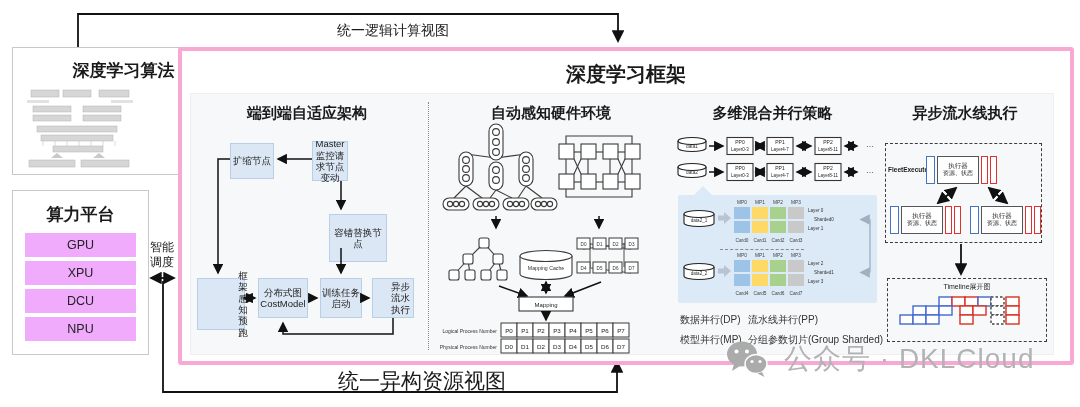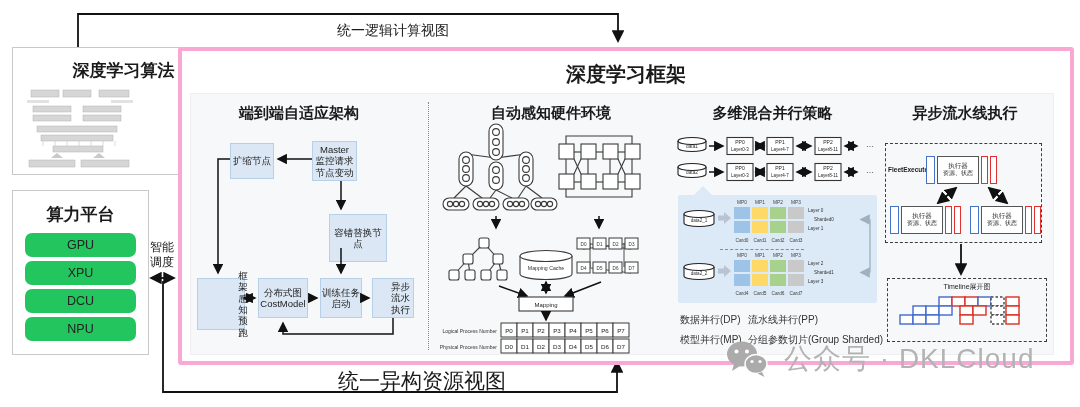--- a/index.html
+++ b/index.html
@@ -1,21 +1,21 @@
 <!DOCTYPE html>
 <html><head>
 <meta charset="utf-8">
 <style>
   html,body{margin:0;padding:0;background:#fff;}
   #page{position:relative;width:1080px;height:407px;background:#fff;overflow:hidden;
         font-family:"Liberation Sans",sans-serif;color:#1a1a1a;}
   .abs{position:absolute;}
   .panelbox{background:#fff;border:1px solid #c9c9c9;}
   .btitle{font-weight:bold;font-size:17px;text-align:center;}
-  .chip{background:#22c55e;color:#222;font-size:12.5px;display:flex;align-items:center;justify-content:center;border-radius:7px;}
+  .chip{background:#f0abfc;color:#222;font-size:12.5px;display:flex;align-items:center;justify-content:center;}
   .bluebox{background:#dbe7f4;border:1px solid #b7cfe7;color:#222;display:flex;align-items:center;justify-content:center;
            text-align:center;font-size:9.5px;line-height:1.2;padding:1px;box-sizing:border-box;word-break:break-word;}
   .sectitle{font-weight:bold;font-size:15px;text-align:center;white-space:nowrap;}
   .legend{font-size:10px;color:#333;white-space:nowrap;}
   svg{overflow:visible;}
   svg text{font-family:"Liberation Sans",sans-serif;}
   .noptr{pointer-events:none;}
 </style>
 </head>
 <body>
@@ -79,23 +79,23 @@
     <div class="abs chip" style="left:12px;top:70px;width:111px;height:24px;">XPU</div>
     <div class="abs chip" style="left:12px;top:98px;width:111px;height:24px;">DCU</div>
     <div class="abs chip" style="left:12px;top:126px;width:111px;height:24px;">NPU</div>
   </div>
 
   <div class="abs" style="left:178px;top:47px;width:888px;height:310px;background:#fff;border:4px solid #f9a8d4;border-radius:3px;z-index:2;">
     <div style="font-weight:bold;font-size:20px;text-align:center;margin-top:10px;">深度学习框架</div>
 
     <div class="abs" style="left:8px;top:42px;width:862px;height:260px;background:#f7f8f9;border:1px solid #eeeeee;">
 
-      <div class="abs sectitle" style="left:18px;top:10px;width:180px;">端到端自适应架构</div>
+      <div class="abs sectitle" style="left:26px;top:10px;width:180px;">端到端自适应架构</div>
       <div class="abs bluebox" style="left:39px;top:49px;width:44px;height:36px;">扩缩节点</div>
-      <div class="abs bluebox" style="left:121px;top:47px;width:45px;height:40px;">Master 监控请求节点变动</div>
+      <div class="abs bluebox" style="left:121px;top:47px;width:36px;height:40px;">Master 监控请求节点变动</div>
       <div class="abs bluebox" style="left:138px;top:120px;width:58px;height:48px;">容错替换节点</div>
       <div class="abs bluebox" style="left:6px;top:184px;width:44px;height:52px;padding-left:45px;">框架感知预跑</div>
       <div class="abs bluebox" style="left:67px;top:184px;width:50px;height:40px;">分布式图CostModel</div>
       <div class="abs bluebox" style="left:129px;top:184px;width:42px;height:40px;">训练任务启动</div>
       <div class="abs bluebox" style="left:181px;top:184px;width:42px;height:40px;padding-left:16px;">异步流水执行</div>
       <svg class="abs noptr" style="left:0;top:0;" width="240" height="260">
         <g fill="none" stroke="#111" stroke-width="1.5">
           <path d="M121,65 H87" marker-end="url(#ah)"></path>
           <path d="M39,65 H27 V179" marker-end="url(#ah)"></path>
           <path d="M150,87 V115" marker-end="url(#ah)"></path>

